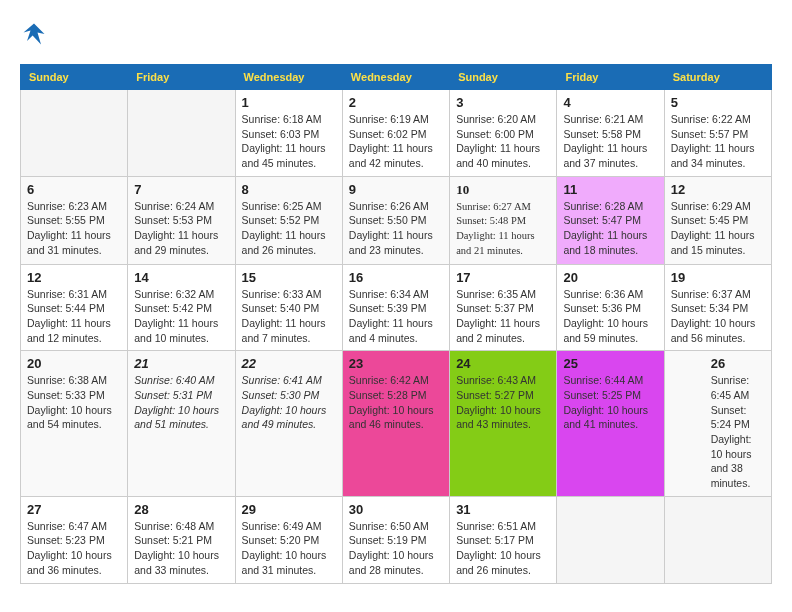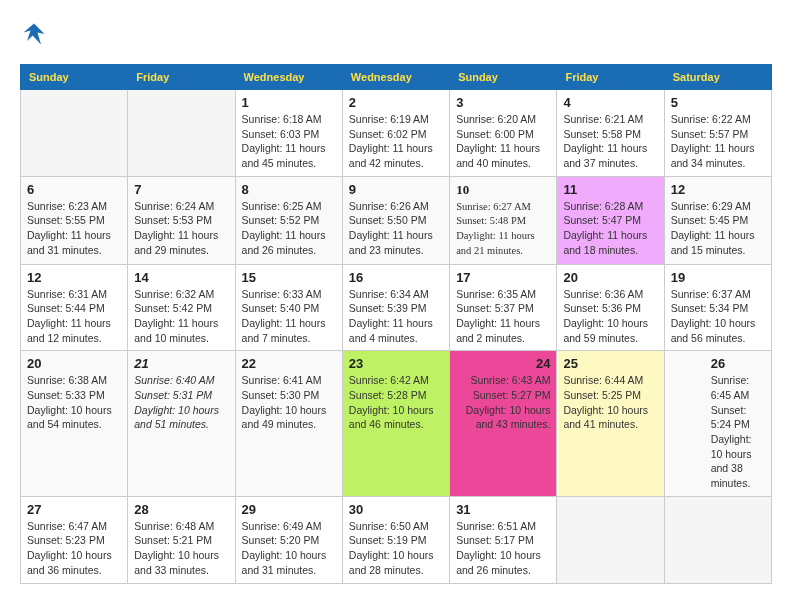--- a/index.html
+++ b/index.html
@@ -210,33 +210,33 @@
       </tr>
       <tr>
         <td style="background-color: rgb(249, 249, 249); margin-top: 32px;">
           <span class="day-num">20</span>
           <div class="day-info">Sunrise: 6:38 AM<br>Sunset: 5:33 PM<br>Daylight: 10 hours and 54 minutes.</div>
         </td>
         <td style="background-color: rgb(249, 249, 249); font-style: italic;">
           <span class="day-num">21</span>
           <div class="day-info">Sunrise: 6:40 AM<br>Sunset: 5:31 PM<br>Daylight: 10 hours and 51 minutes.</div>
         </td>
-        <td style="background-color: rgb(249, 249, 249);">
+        <td style="background-color: rgb(249, 249, 249); font-style: italic;">
           <span class="day-num">22</span>
           <div class="day-info">Sunrise: 6:41 AM<br>Sunset: 5:30 PM<br>Daylight: 10 hours and 49 minutes.</div>
         </td>
-        <td style="background-color: #bef264;">
+        <td style="background-color: #ec4899;">
           <span class="day-num">23</span>
           <div class="day-info">Sunrise: 6:42 AM<br>Sunset: 5:28 PM<br>Daylight: 10 hours and 46 minutes.</div>
         </td>
-        <td style="background-color: #ec4899; text-align: right;">
+        <td style="background-color: #84cc16;">
           <span class="day-num">24</span>
           <div class="day-info">Sunrise: 6:43 AM<br>Sunset: 5:27 PM<br>Daylight: 10 hours and 43 minutes.</div>
         </td>
-        <td style="background-color: #fef9c3;">
+        <td style="background-color: #d946ef;">
           <span class="day-num">25</span>
           <div class="day-info">Sunrise: 6:44 AM<br>Sunset: 5:25 PM<br>Daylight: 10 hours and 41 minutes.</div>
         </td>
         <td style="background-color: rgb(249, 249, 249); padding-left: 46px;">
           <span class="day-num">26</span>
           <div class="day-info">Sunrise: 6:45 AM<br>Sunset: 5:24 PM<br>Daylight: 10 hours and 38 minutes.</div>
         </td>
       </tr>
       <tr>
         <td>

